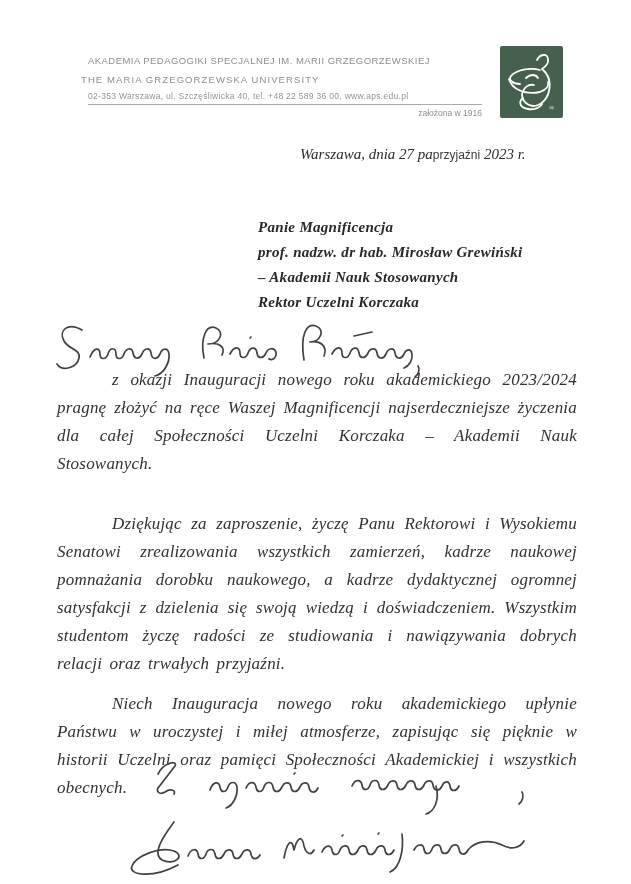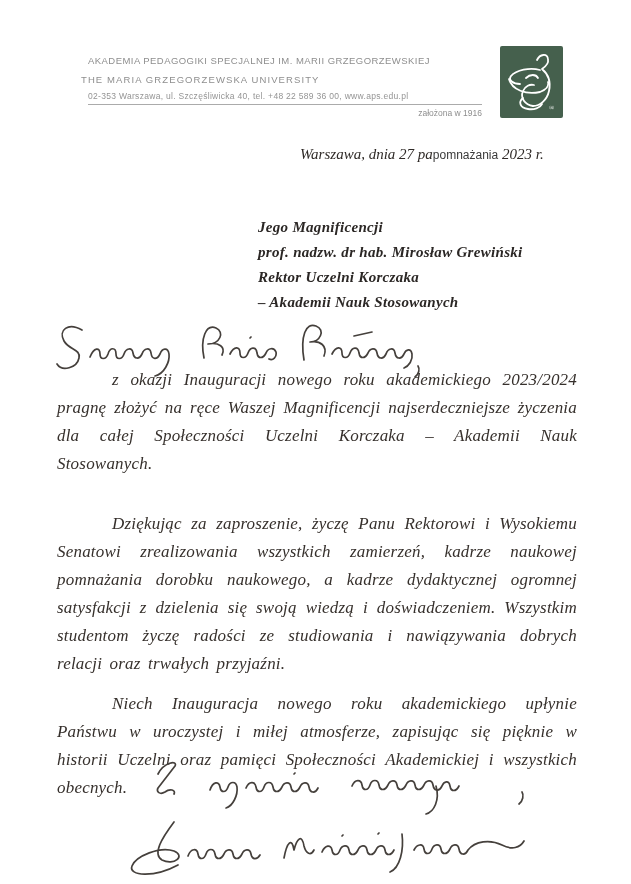--- a/index.html
+++ b/index.html
@@ -54,27 +54,27 @@
         <path d="M 40 24 C 30 21, 16 24, 11 30 C 8 34, 13 38, 20 38"></path>
         <path d="M 9 33 C 12 44, 26 49, 40 46 C 46 44, 49 40, 48 36"></path>
         <path d="M 33 60 C 25 59, 20 52, 23 45 C 25 40, 30 38, 34 39"></path>
         <path d="M 26 32 C 30 28, 36 28, 38 32"></path>
         <path d="M 23 52 C 18 56, 20 62, 28 63 C 34 64, 40 62, 42 58"></path>
       </g>
       <text x="49" y="64" font-size="7" fill="#ffffff">®</text>
     </svg>
   </div>
 
-  <div class="dateline"><span>Warszawa, dnia 27 pa</span><span class="plain">pomnażania</span><span> 2023 r.</span></div>
+  <div class="dateline"><span>Warszawa, dnia 27 pa</span><span class="plain">przyjaźni</span><span> 2023 r.</span></div>
 
   <div class="addressee">
-    <div>Jego Magnificencji</div>
+    <div>Panie Magnificencja</div>
     <div>prof. nadzw. dr hab. Mirosław Grewiński</div>
+    <div>– Akademii Nauk Stosowanych</div>
     <div>Rektor Uczelni Korczaka</div>
-    <div>– Akademii Nauk Stosowanych</div>
   </div>
 
   <div class="hw" style="left:52px;top:320px;width:372px;height:62px;">
     <span class="sr-only">Szanowny Panie Rektorze,</span>
     <svg viewBox="0 0 372 62">
       <path d="M 30 10 C 16 2, 6 10, 12 21 C 17 30, 29 29, 27 38 C 25 48, 10 52, 5 44"></path>
       <path d="M 38 37 C 42 27, 48 27, 48 34 C 48 40, 54 40, 56 34 C 58 27, 64 27, 64 34 C 64 40, 70 40, 72 34 C 74 28, 80 27, 81 33 C 82 39, 87 40, 90 34 C 92 28, 98 27, 99 33 C 100 40, 105 40, 108 34 C 110 28, 116 27, 117 34 C 118 42, 112 54, 103 56"></path>
       <path d="M 152 38 C 148 18, 154 4, 164 8 C 173 12, 168 24, 156 24 C 167 22, 174 27, 170 35"></path>
       <path d="M 178 34 C 182 26, 188 26, 188 33 C 188 39, 194 39, 196 33 C 198 27, 204 26, 205 33 C 206 39, 211 39, 214 33 C 216 28, 222 27, 224 32 C 225 37, 221 41, 217 39"></path>
       <path d="M 198 18 L 199 17"></path>

